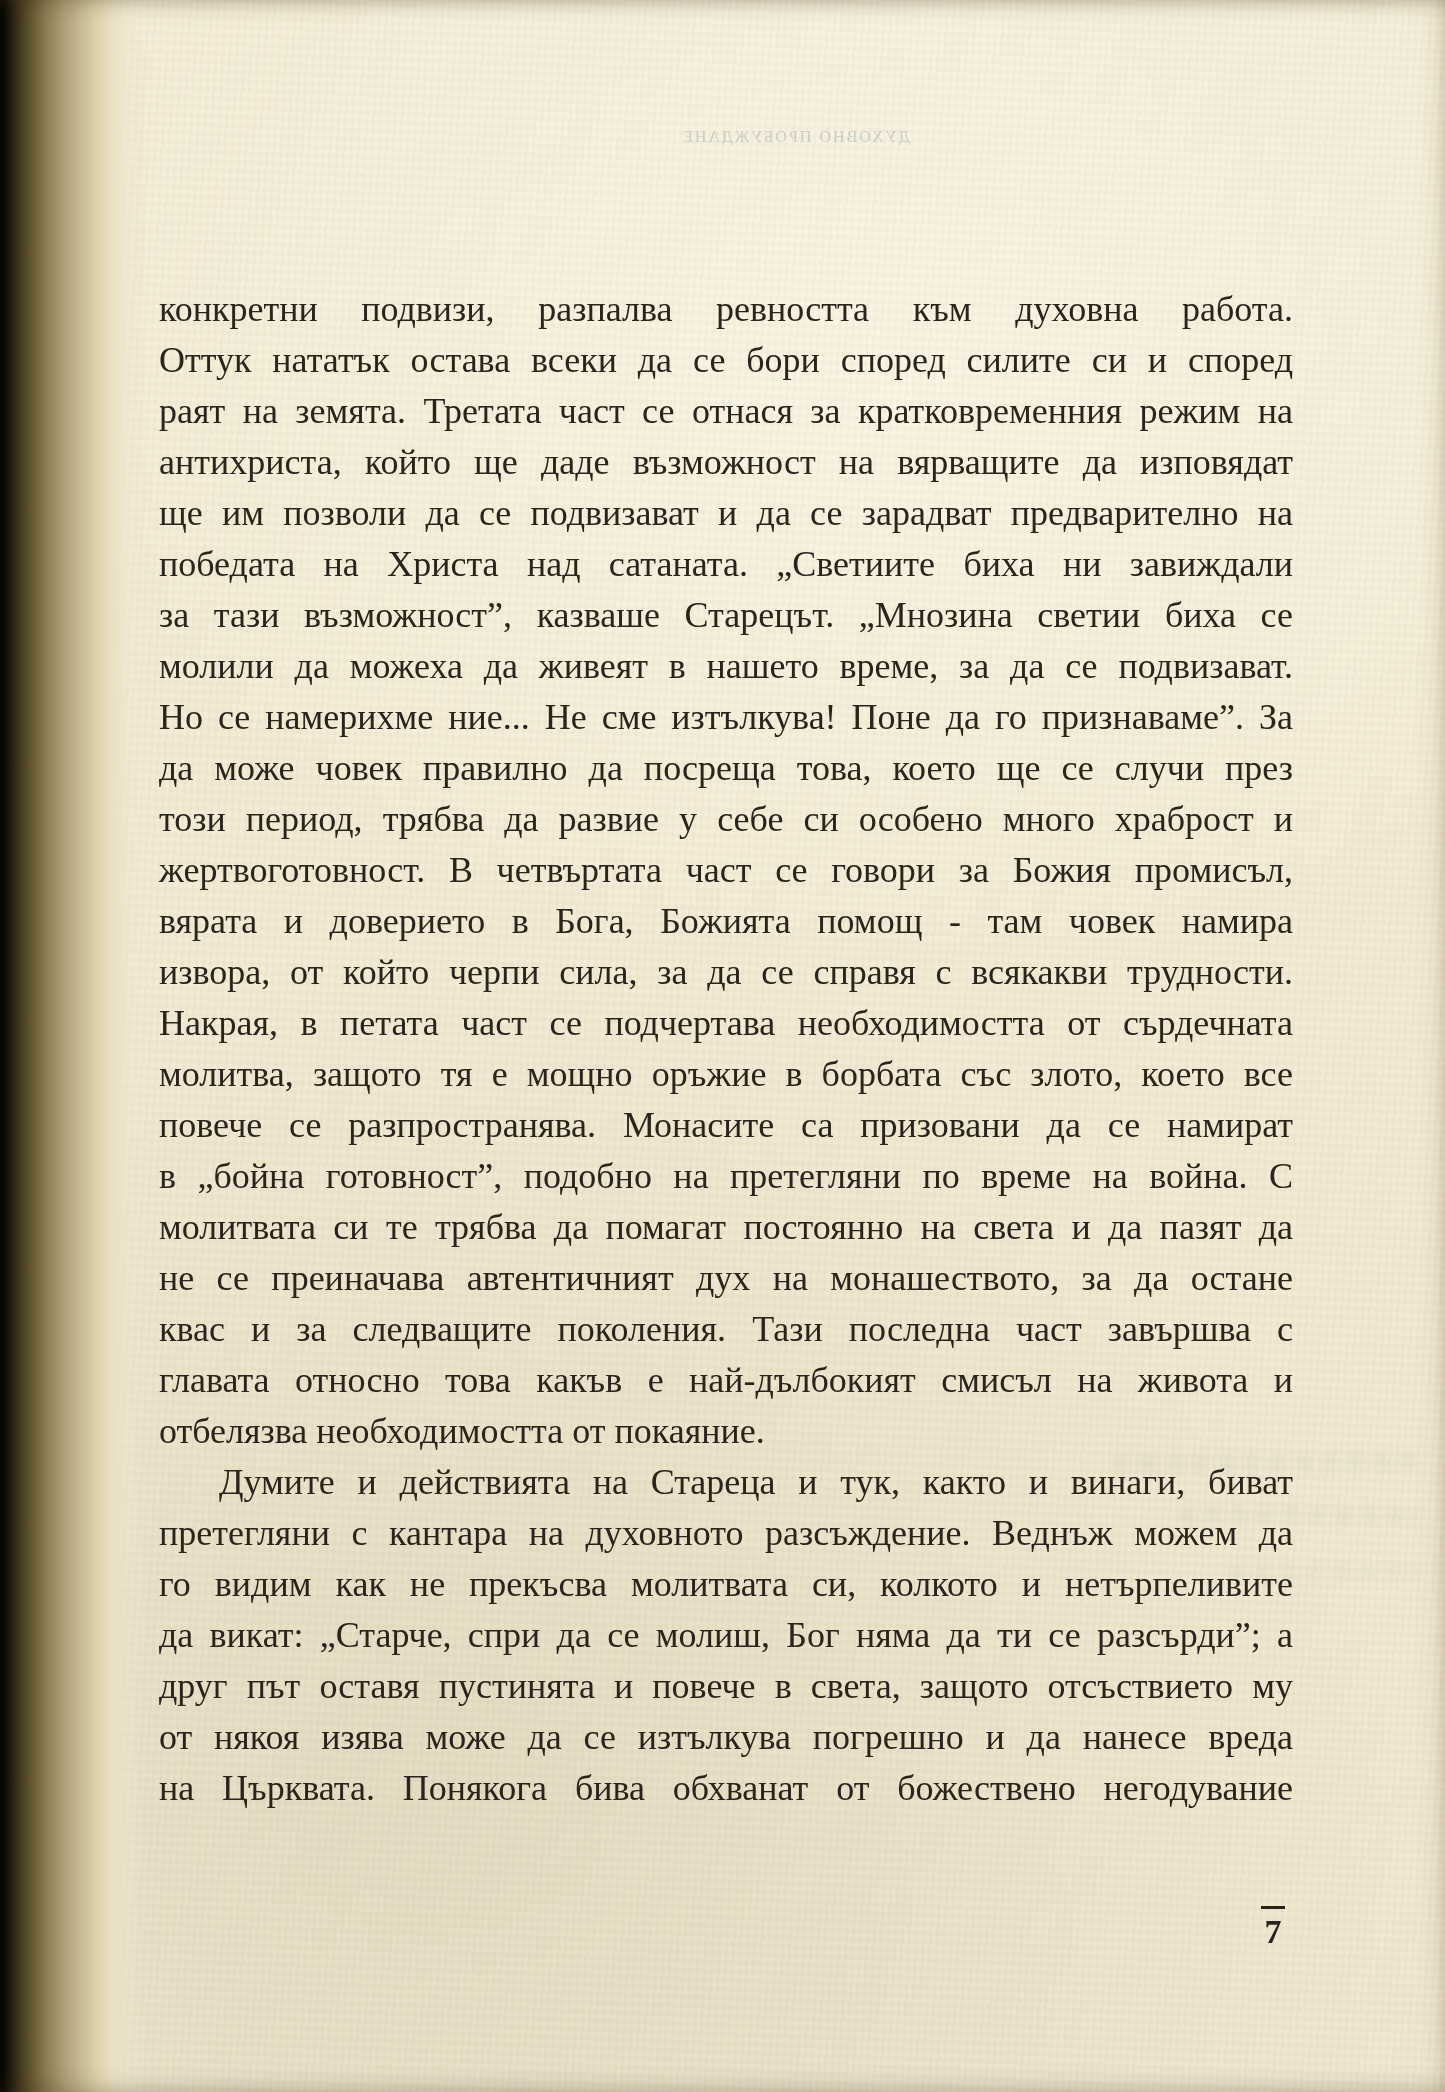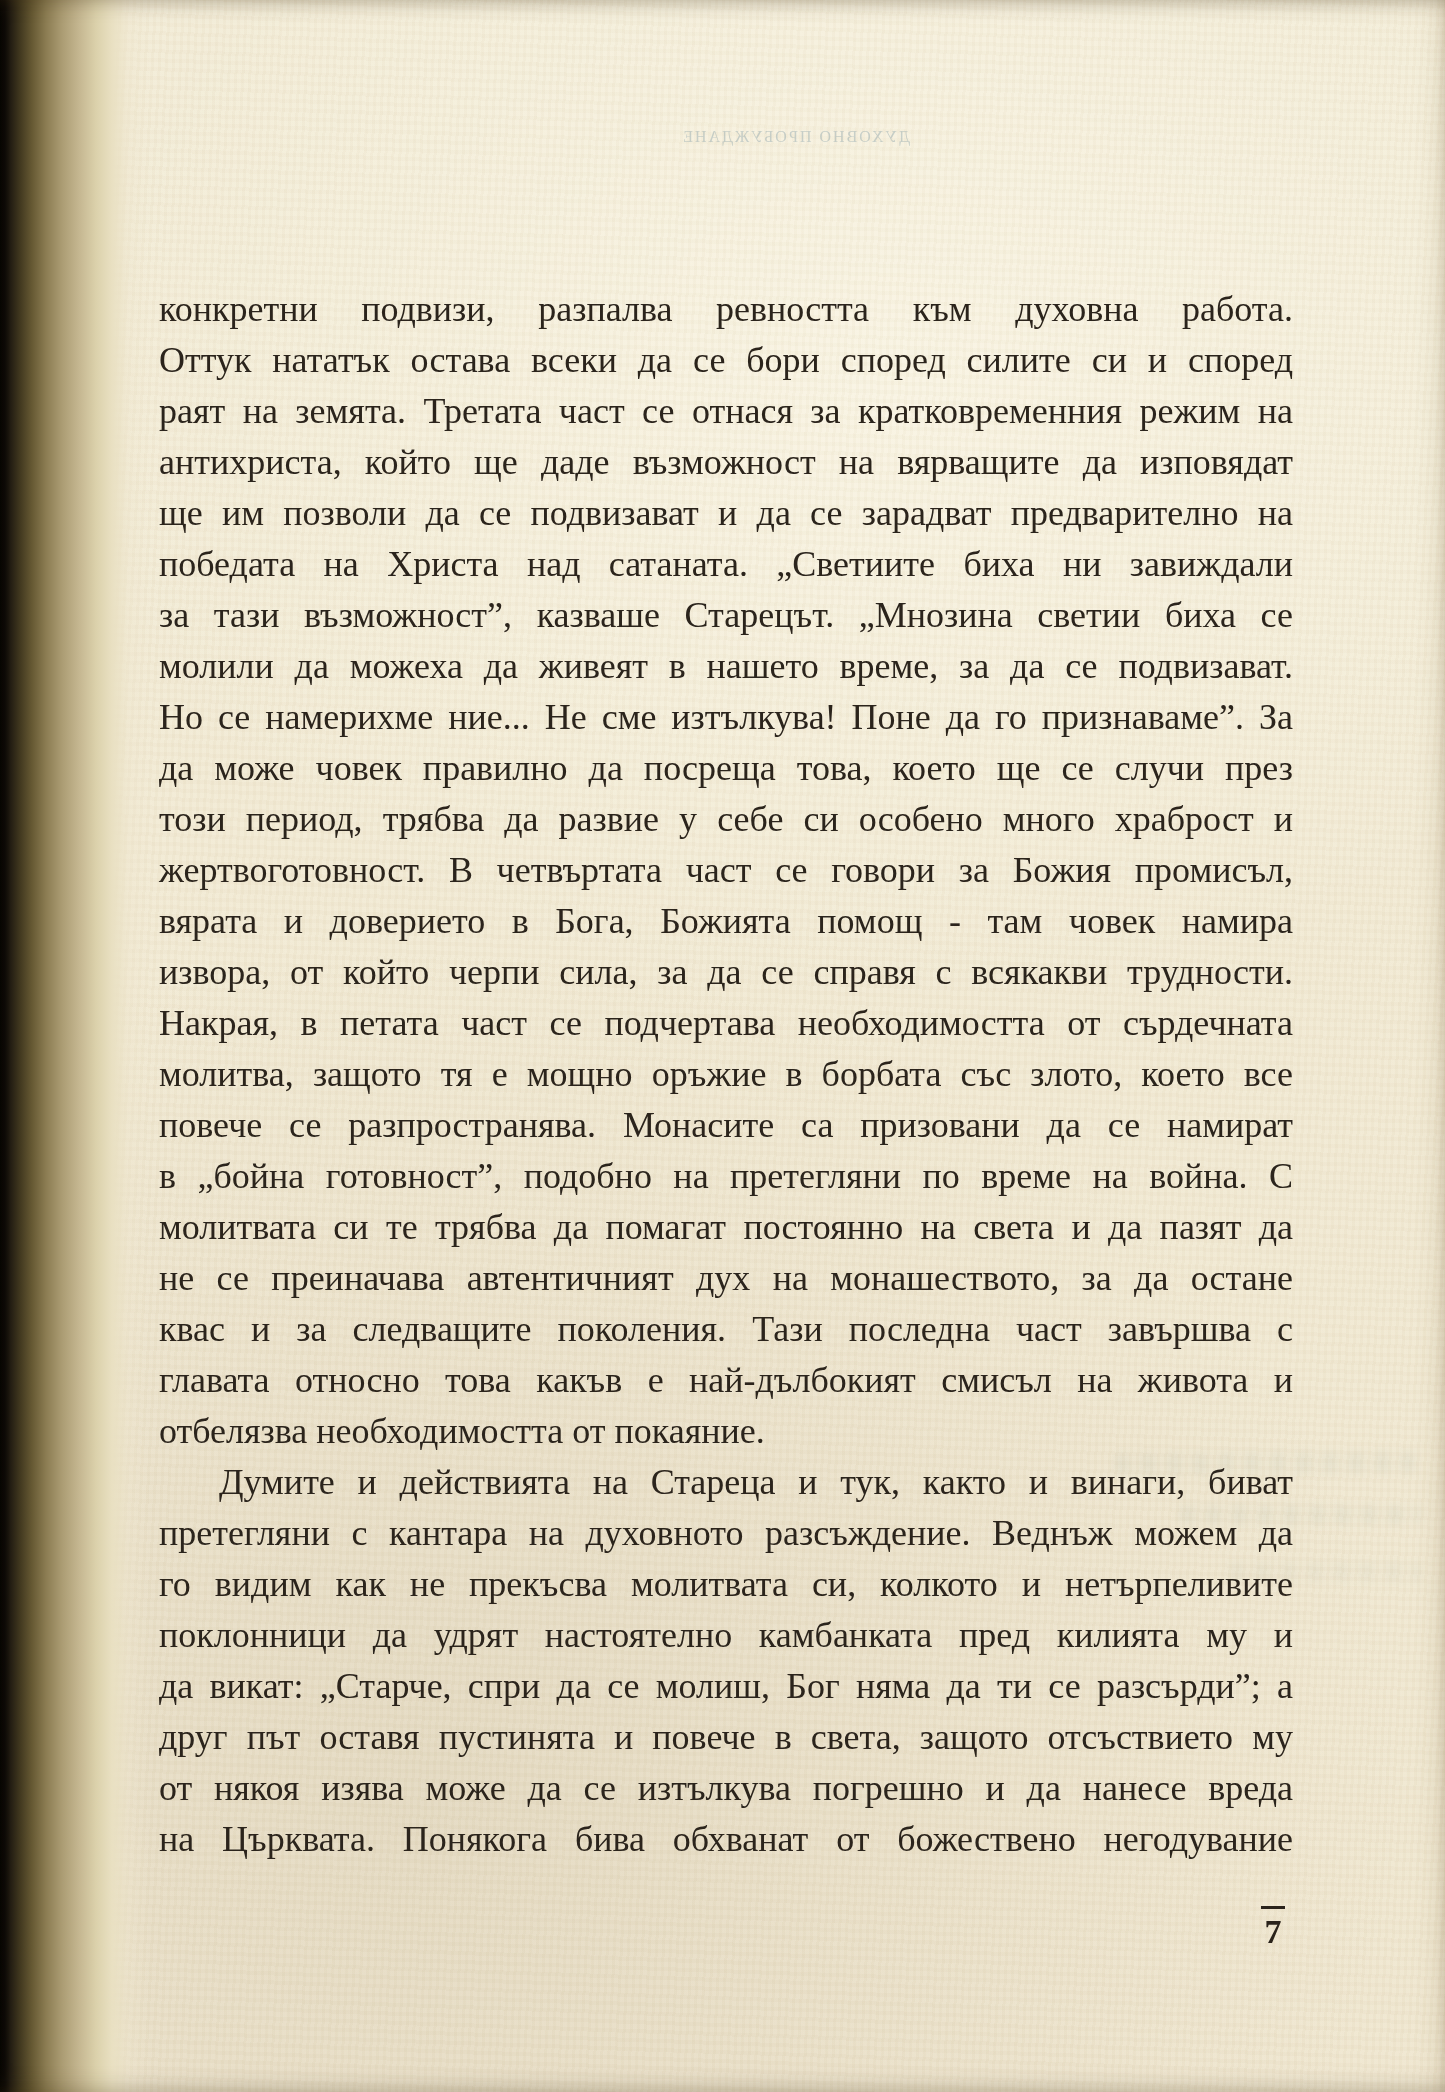--- a/index.html
+++ b/index.html
@@ -145,21 +145,20 @@
       <div class="line">повече се разпространява. Монасите са призовани да се намират</div>
       <div class="line">в „бойна готовност”, подобно на претегляни по време на война. С</div>
       <div class="line">молитвата си те трябва да помагат постоянно на света и да пазят да</div>
       <div class="line">не се преиначава автентичният дух на монашеството, за да остане</div>
       <div class="line">квас и за следващите поколения. Тази последна част завършва с</div>
       <div class="line">главата относно това какъв е най-дълбокият смисъл на живота и</div>
       <div class="line para-end">отбелязва необходимостта от покаяние.</div>
       <div class="line indent">Думите и действията на Стареца и тук, както и винаги, биват</div>
       <div class="line">претегляни с кантара на духовното разсъждение. Веднъж можем да</div>
       <div class="line">го видим как не прекъсва молитвата си, колкото и нетърпеливите</div>
-      <div class="line">поклонници да удрят настоятелно камбанката пред килията му и</div>
       <div class="line">да викат: „Старче, спри да се молиш, Бог няма да ти се разсърди”; а</div>
       <div class="line">друг път оставя пустинята и повече в света, защото отсъствието му</div>
       <div class="line">от някоя изява може да се изтълкува погрешно и да нанесе вреда</div>
       <div class="line">на Църквата. Понякога бива обхванат от божествено негодувание</div>
     </div>
 
   <div id="folio">
     <div id="folio-dash"></div>
     <div id="folio-number">7</div>
   </div>

